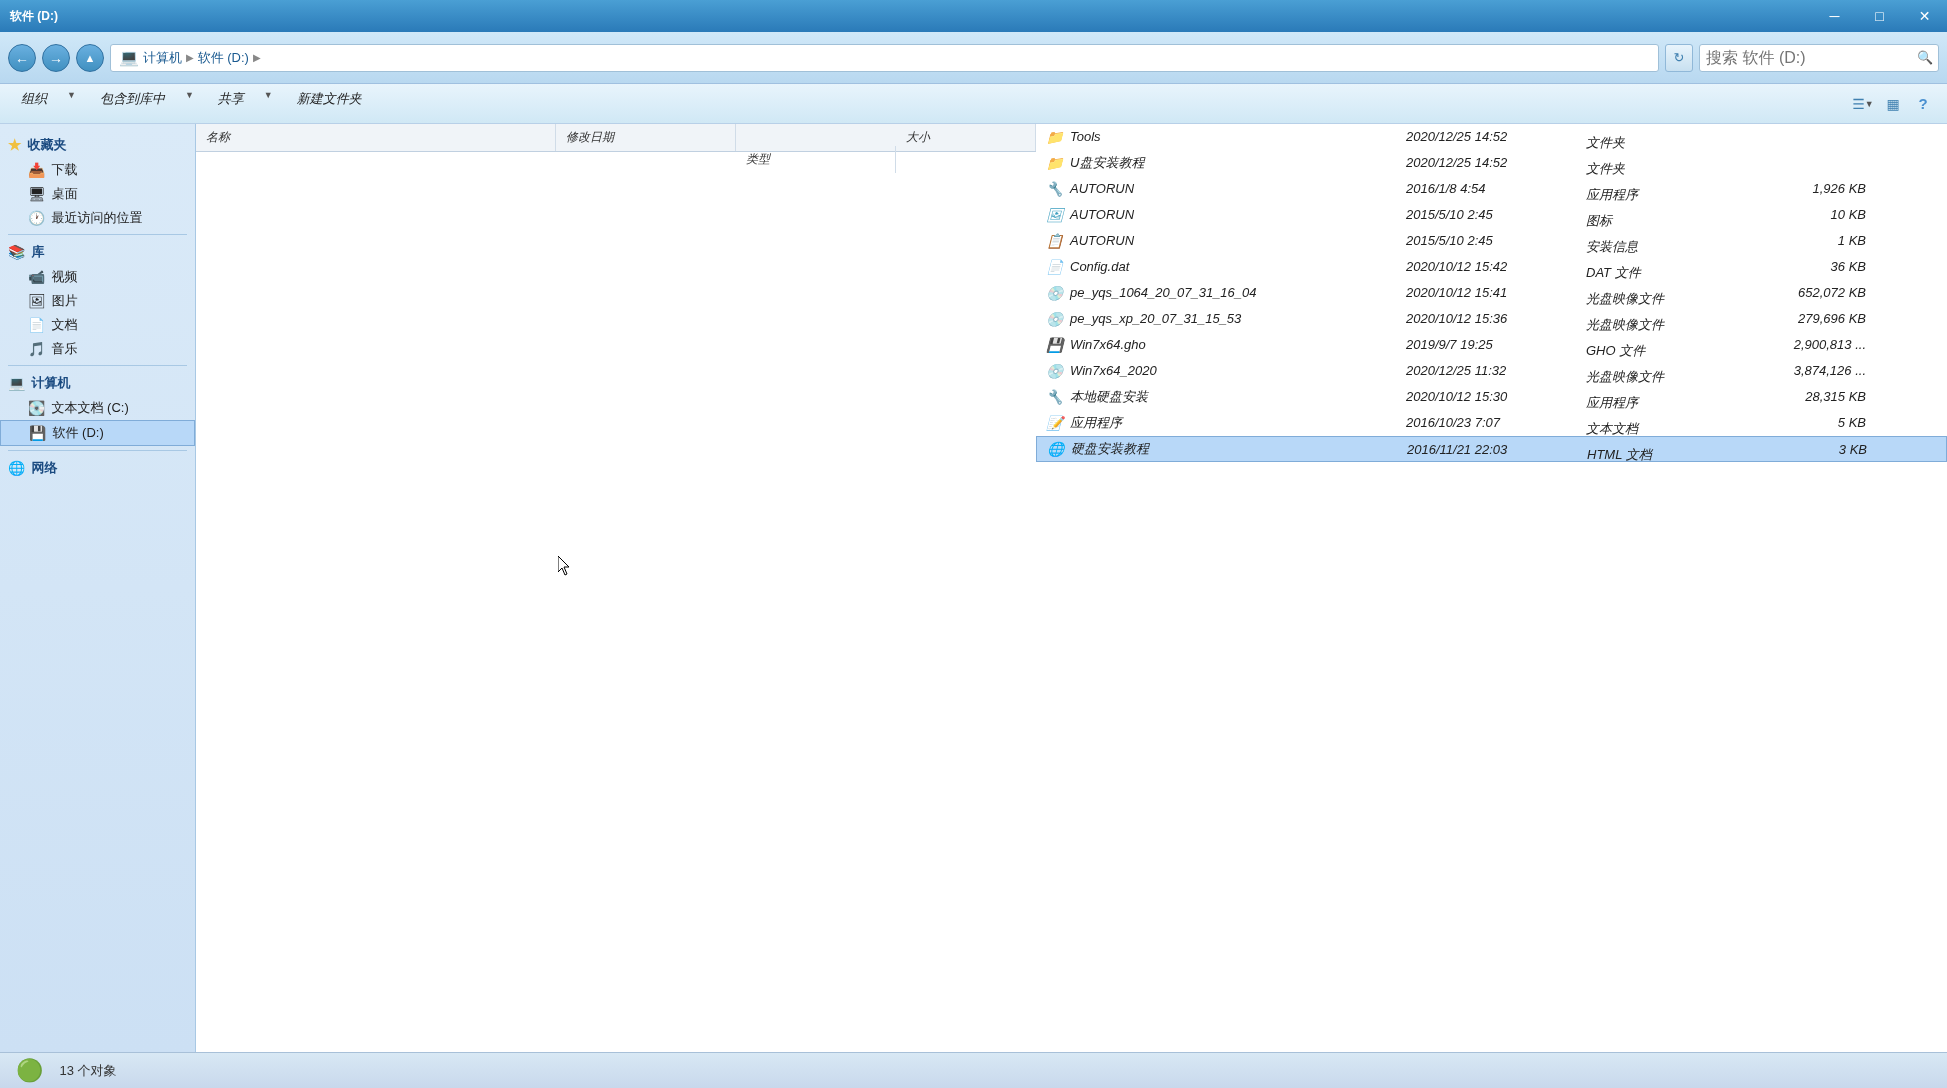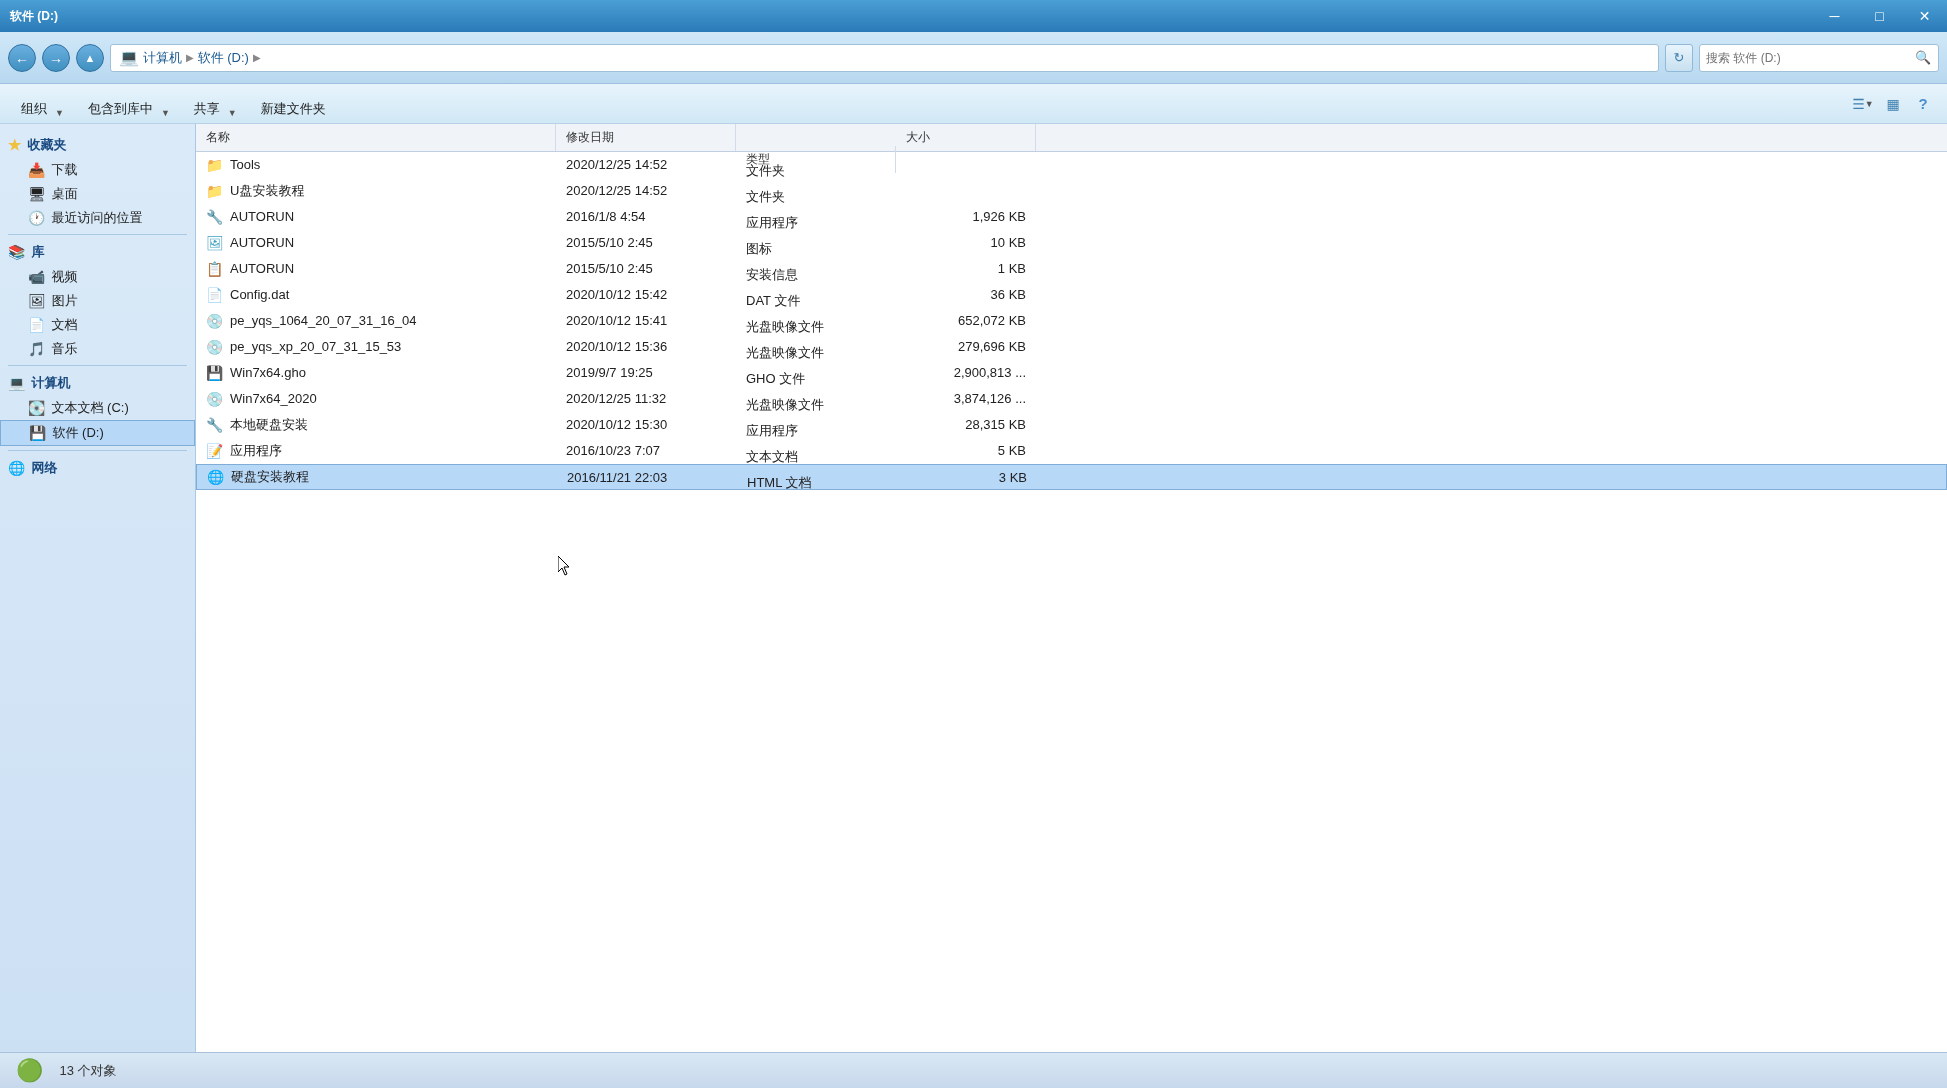--- a/index.html
+++ b/index.html
@@ -101,21 +101,21 @@
       display: flex;
       align-items: center;
       background: white;
       padding: 0 6px;
       gap: 4px;
     }
     .search-box input {
       border: none;
       outline: none;
       flex: 1;
-      font-size: 12px;
+      font-size: 16px;
       color: #888;
       font-family: inherit;
     }
     .search-icon-btn {
       color: #4080b0;
       font-size: 13px;
       cursor: pointer;
     }
 
     
@@ -125,27 +125,28 @@
       display: flex;
       align-items: center;
       padding: 0 10px;
       gap: 2px;
       border-bottom: 1px solid #b8d0e8;
     }
     .toolbar-btn {
       height: 30px;
       padding: 0 10px;
       display: flex;
-      align-items: flex-end;
-      gap: 8px;
+      align-items: flex-start;
+      gap: 20px;
       cursor: pointer;
       border-radius: 3px;
       font-size: 13px;
       color: #222;
       border: 1px solid transparent;
+      font-style: italic;
     }
     .toolbar-spacer { flex: 1; }
     .toolbar-right-btns {
       display: flex;
       align-items: center;
       gap: 2px;
     }
     .toolbar-icon-btn {
       width: 28px;
       height: 28px;
@@ -210,21 +211,22 @@
       height: 1px;
       background: #a8c8e4;
       margin: 4px 8px;
     }
 
     
     .file-area {
       flex: 1;
       background: white;
       display: flex;
-      flex-direction: column;
+      flex-direction: row;
+      font-style: italic;
     }
     .file-list-header {
       display: flex;
       align-items: center;
       background: #f0f4f8;
       border-bottom: 1px solid #c0d0e0;
       height: 28px;
       padding: 0;
     }
     .col-header {

